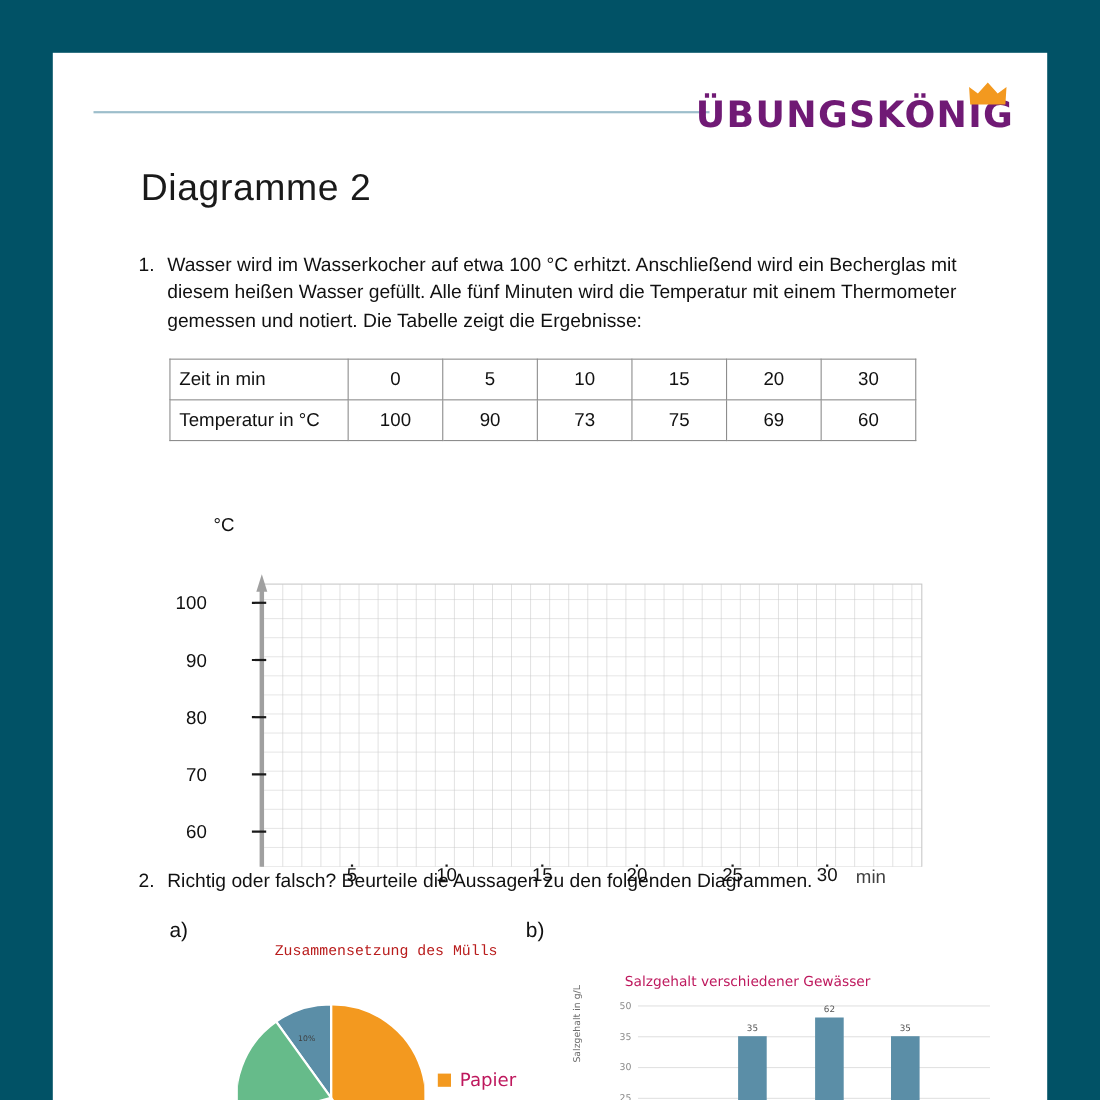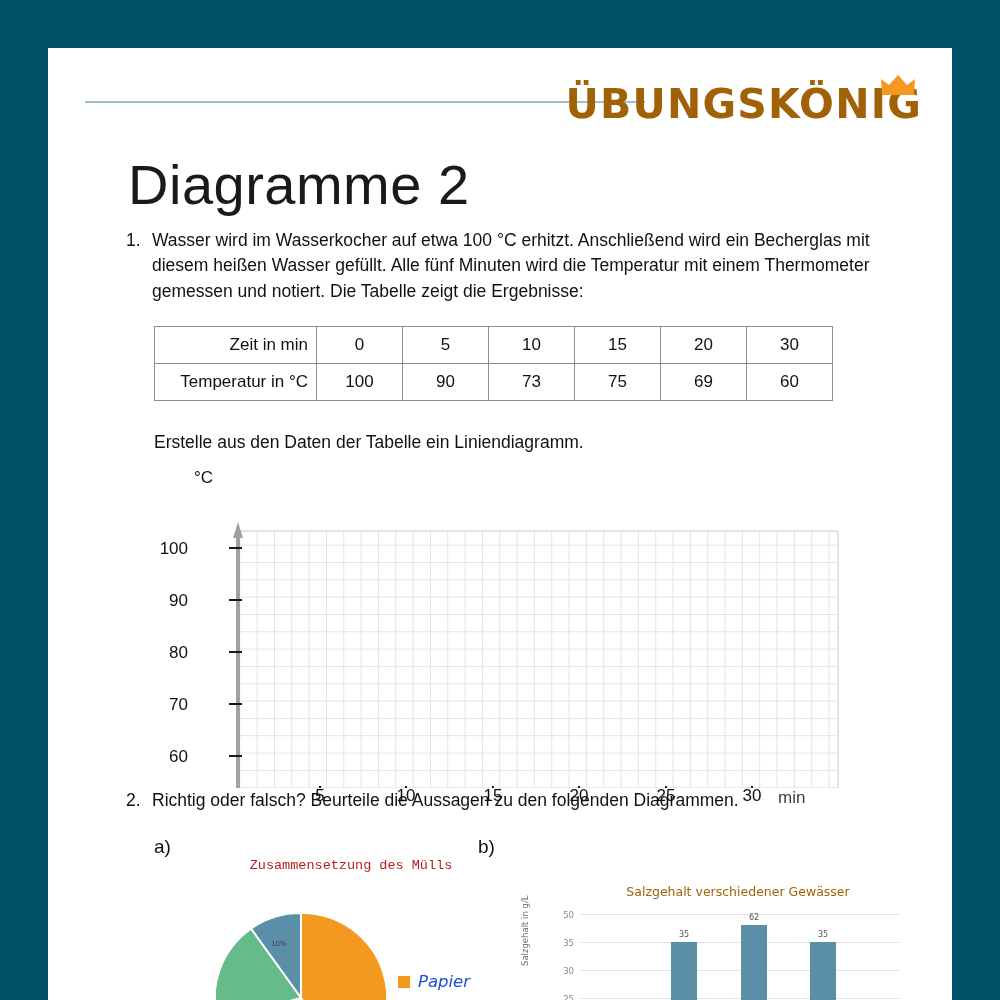--- a/index.html
+++ b/index.html
@@ -27,36 +27,36 @@
     width: 560px; height: 2px;
     background: #9dbecb;
   }
   .logo {
     position: absolute;
     right: 30px; top: 30px;
     height: 52px;
   }
   .logo-text {
     font-family: "DejaVu Sans", sans-serif;
-    font-size: 41px;
+    font-size: 33px;
     font-weight: bold;
     letter-spacing: 1.2px;
-    color: #a16207;
+    color: #701a75;
     line-height: 52px;
   }
   .crown {
     position: absolute;
     right: 6px; top: -4px;
     width: 36px; height: 24px;
   }
   
   .title {
     position: absolute;
     left: 80px; top: 104px;
-    font-size: 56px;
+    font-size: 34px;
     color: #1a1a1a;
     font-weight: 400;
     letter-spacing: 0.5px;
   }
   
   .task {
     position: absolute;
     display: flex;
     font-size: 17.5px;
     color: #111;
@@ -76,21 +76,21 @@
     color: #111;
   }
   .datatable td {
     border: 1px solid #8d8d8d;
     height: 37px;
     text-align: center;
     padding: 0 8px;
   }
   .datatable td.rowhead {
     width: 162px;
-    text-align: right;
+    text-align: left;
   }
   .datatable td.val { width: 86px; }
 
   
   .instruction {
     position: absolute;
     left: 106px; top: 384px;
     font-size: 17.5px;
     color: #111;
   }
@@ -150,36 +150,35 @@
     width: 170px; height: 102px;
     overflow: hidden;
   }
   .legend {
     position: absolute;
     left: 350px; top: 924px;
     display: flex;
     align-items: center;
     gap: 8px;
     font-size: 16.5px;
-    color: #1d4ed8;
-    font-family: "DejaVu Sans", sans-serif;
-    font-style: italic;
+    color: #be185d;
+    font-family: "DejaVu Sans", sans-serif;
   }
   .legend-swatch {
     width: 12px; height: 12px;
     background: #f3991f;
   }
 
   .bar-title {
     position: absolute;
     left: 520px; top: 836px;
     width: 340px;
-    text-align: center;
+    text-align: left;
     font-size: 12.5px;
-    color: #a16207;
+    color: #be185d;
     font-family: "DejaVu Sans", sans-serif;
   }
   .barchart {
     position: absolute;
     left: 500px; top: 852px;
     width: 360px; height: 148px;
   }
   .bc-tick {
     position: absolute;
     left: 0; width: 26px;
@@ -257,21 +256,20 @@
         <td class="val">100</td>
         <td class="val">90</td>
         <td class="val">73</td>
         <td class="val">75</td>
         <td class="val">69</td>
         <td class="val">60</td>
       </tr>
     </tbody>
   </table>
 
-  <div class="instruction">Erstelle aus den Daten der Tabelle ein Liniendiagramm.</div>
 
   <div class="gridchart">
     <div class="gc-unit-y">°C</div>
     <div class="gc-unit-x">min</div>
 
     
     <div class="ylab" style="left:26px; top:81px;">100</div>
     <div class="ylab" style="left:26px; top:133px;">90</div>
     <div class="ylab" style="left:26px; top:185px;">80</div>
     <div class="ylab" style="left:26px; top:237px;">70</div>

